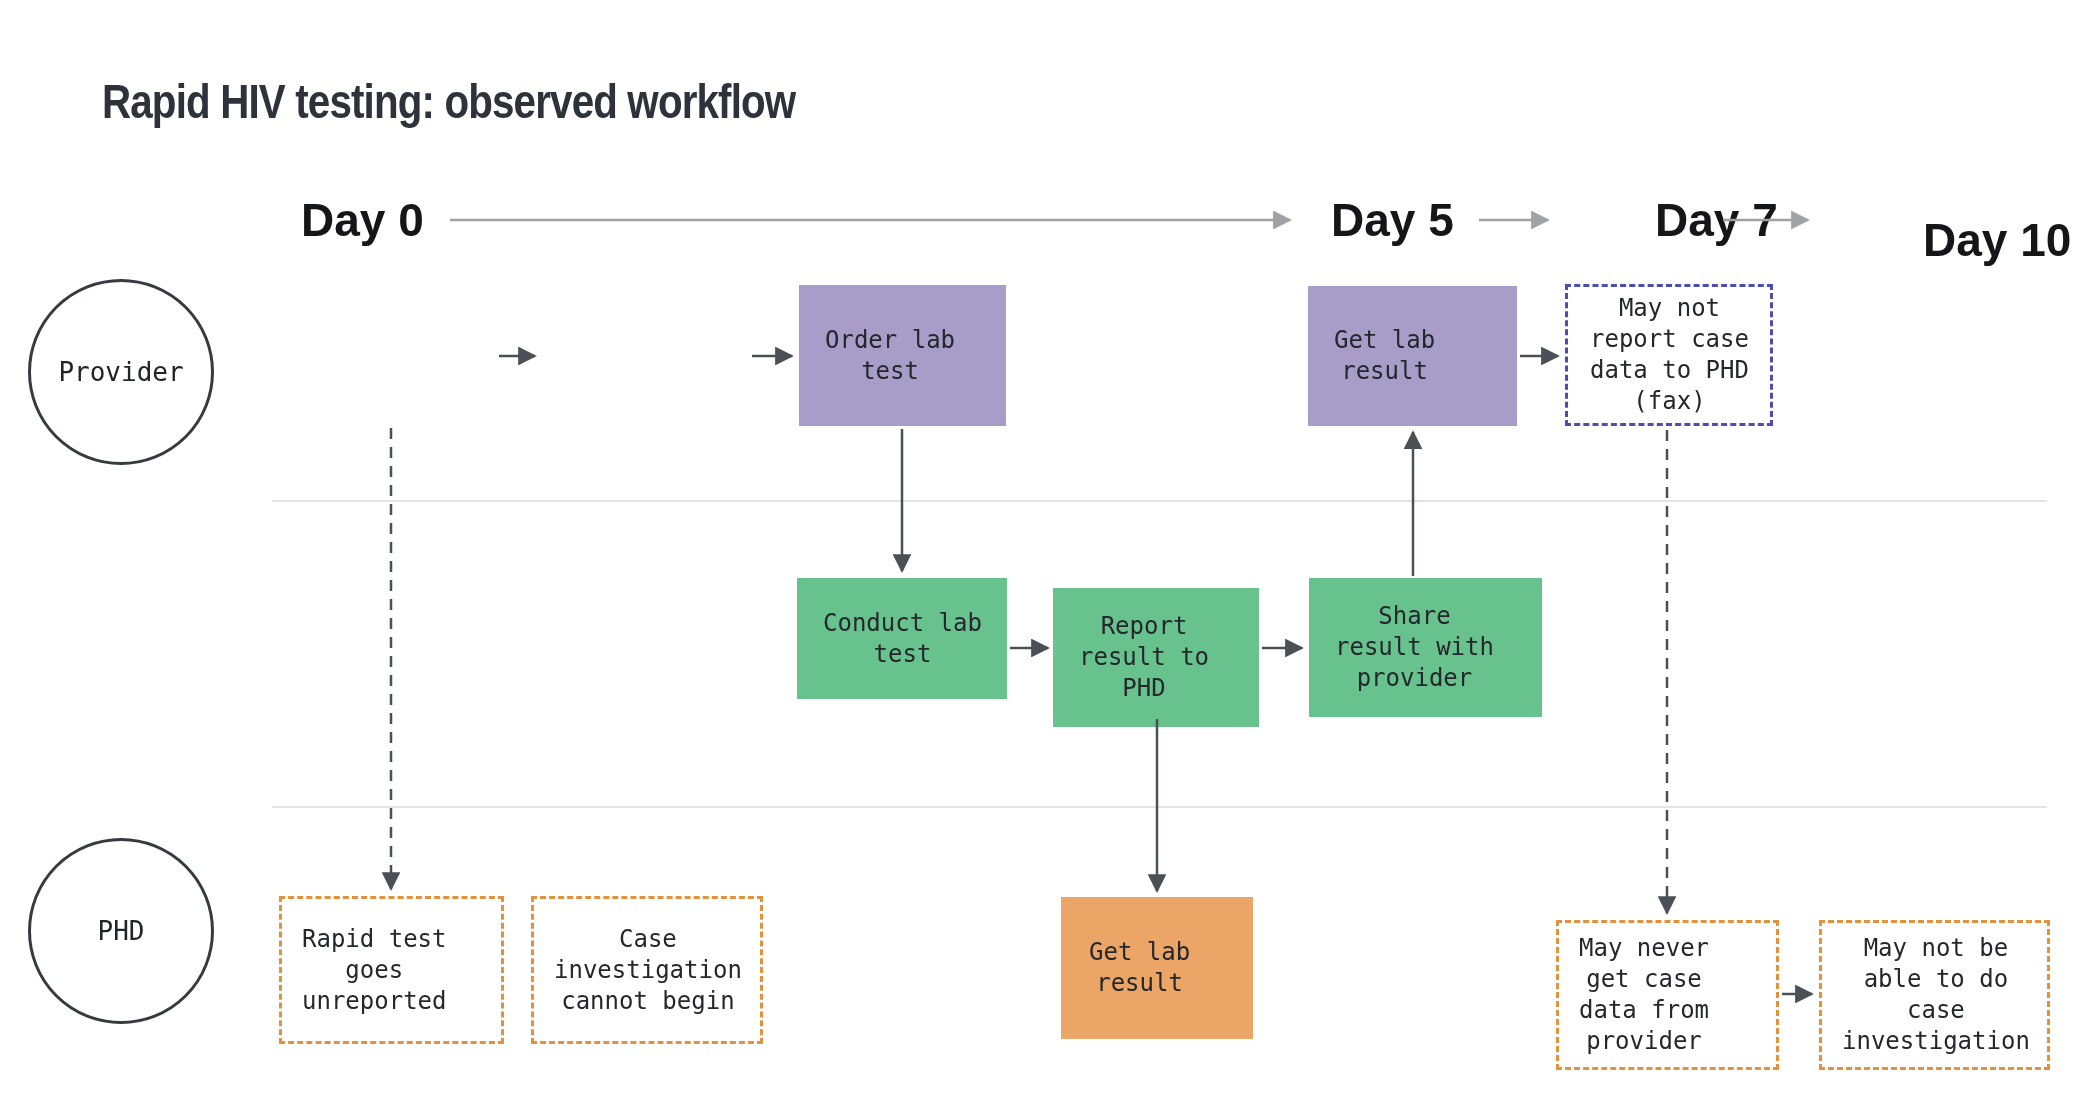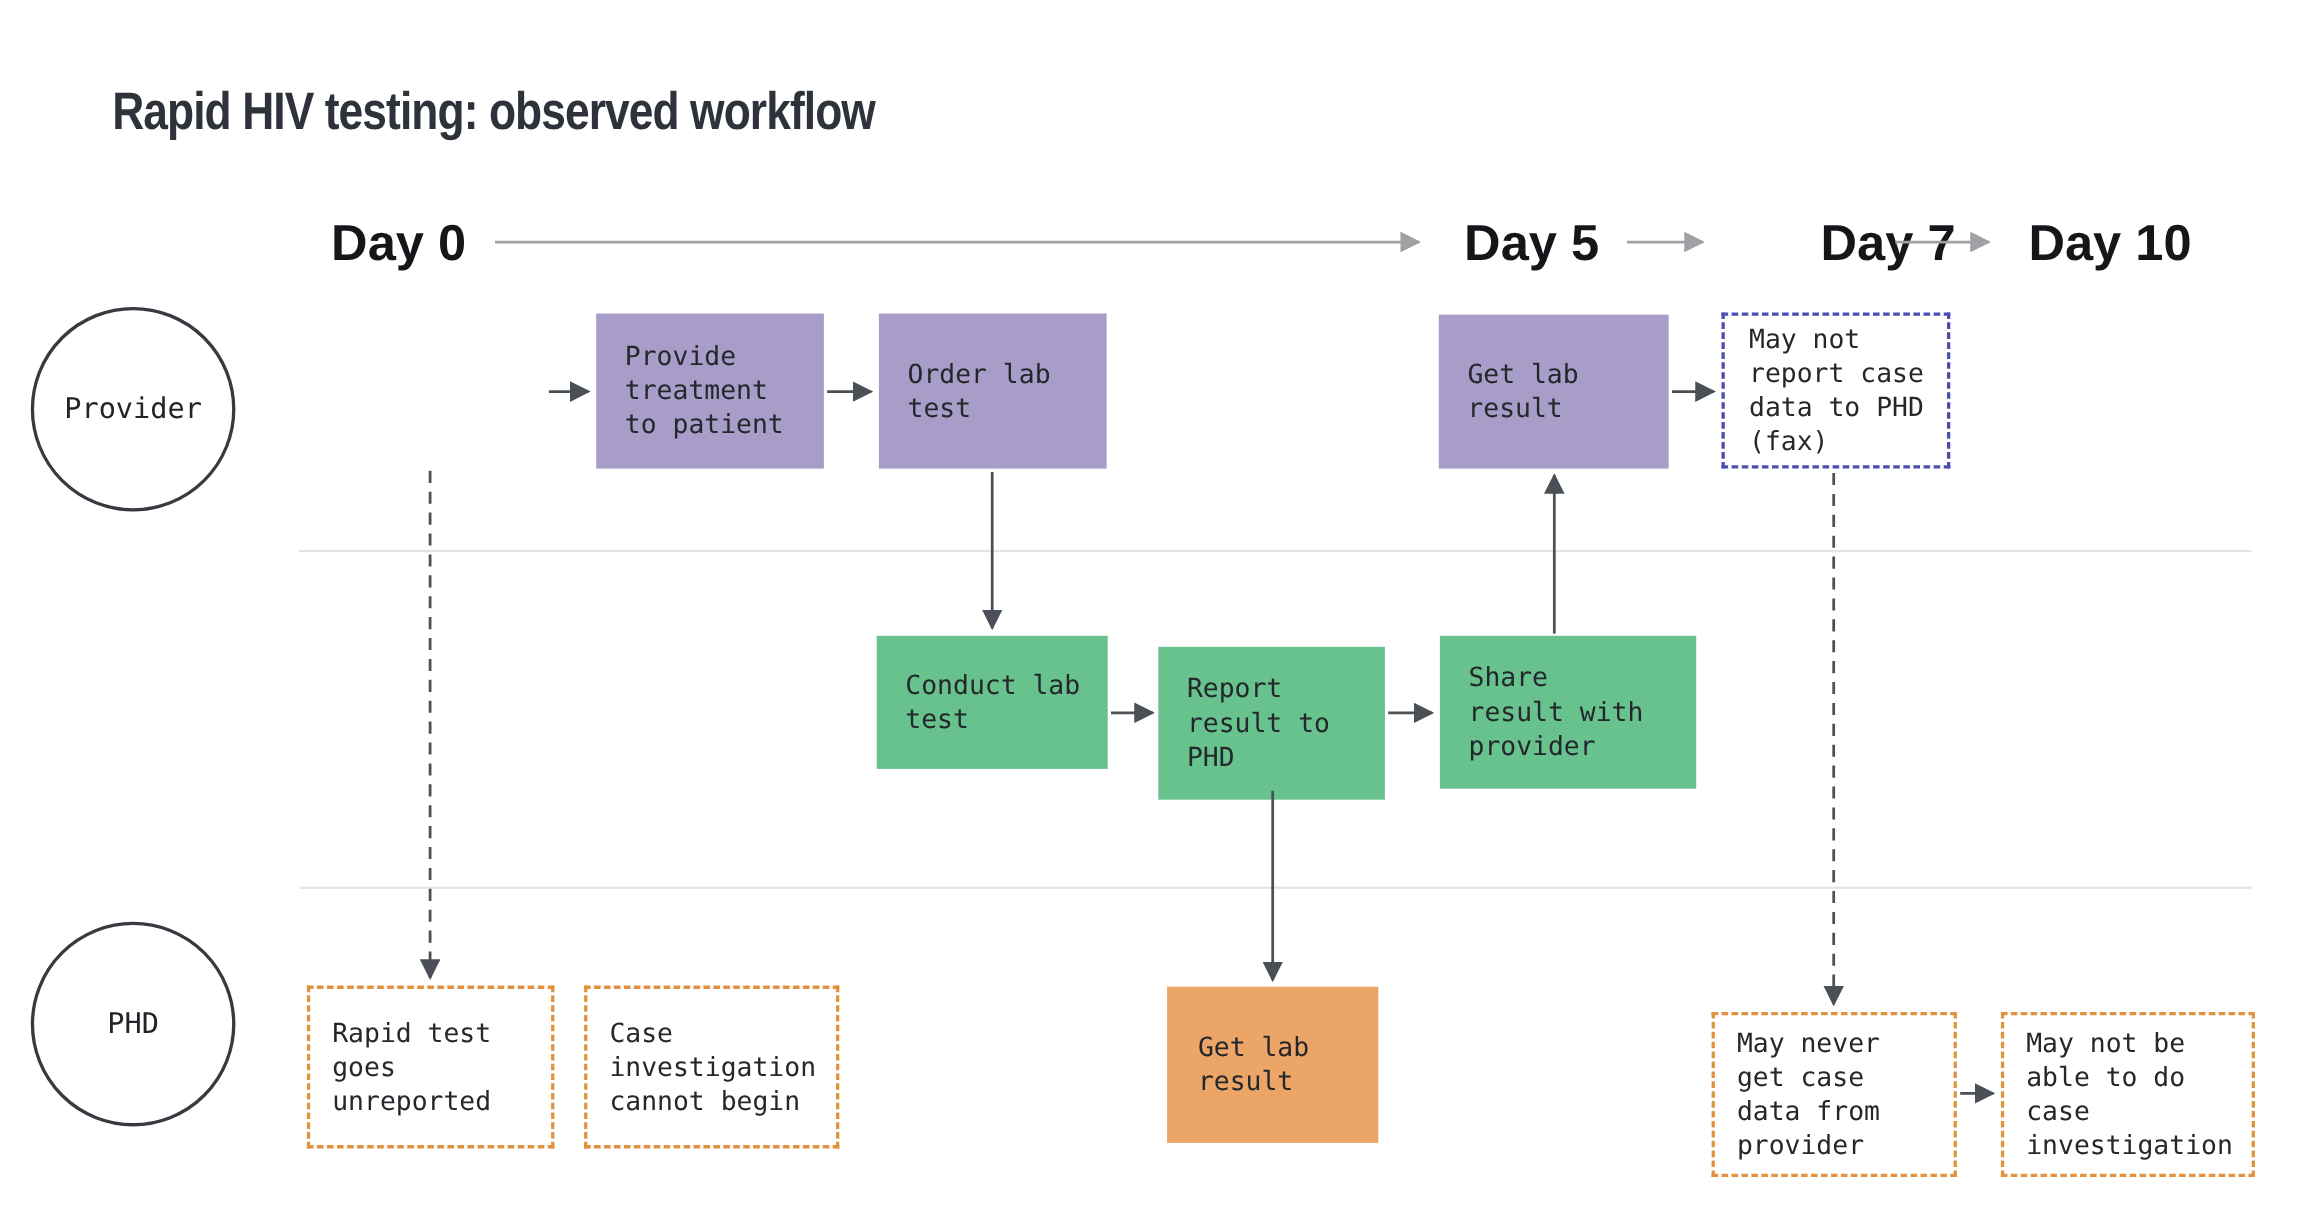--- a/index.html
+++ b/index.html
@@ -1,18 +1,19 @@
 <!DOCTYPE html>
 <html><head>
 <meta charset="utf-8">
 <style>
   html,body{margin:0;padding:0;background:#ffffff;}
   #canvas{
     position:relative;width:2098px;height:1102px;background:#ffffff;overflow:hidden;
     font-family:"DejaVu Sans Mono","Liberation Mono",monospace;
+    text-align:center;
   }
   .title{
     position:absolute;left:102px;top:74px;
     font-family:"Liberation Sans","DejaVu Sans",sans-serif;
     font-size:48px;font-weight:800;color:#2e333b;letter-spacing:-1px;
     transform:scaleX(.84);transform-origin:left center;white-space:nowrap;
   }
   .day-label{
     position:absolute;top:198px;height:44px;line-height:44px;
     font-family:"Liberation Sans","DejaVu Sans",sans-serif;
@@ -42,37 +43,32 @@
 </head>
 <body>
 
 <div id="canvas">
 
   <div class="title">Rapid HIV testing: observed workflow</div>
 
   <div class="day-label" style="left:301px;">Day 0</div>
   <div class="day-label" style="left:1331px;">Day 5</div>
   <div class="day-label" style="left:1655px;">Day 7</div>
-  <div class="day-label" style="left:1844px;">Day 10</div>
+  <div class="day-label" style="left:1923px;margin-top:20px;">Day 10</div>
 
   <div class="lane-line" style="top:500px;"></div>
   <div class="lane-line" style="top:806px;"></div>
 
   <div class="lane-circle" style="left:28px;top:279px;">
     <span>Provider</span>
   </div>
   <div class="lane-circle" style="left:28px;top:838px;">
     <span>PHD</span>
   </div>
 
-  <div class="node purple" style="left:542px;top:285px;width:207px;height:141px;">
-    <span class="node-label">Provide
-treatment
-to patient</span>
-  </div>
   <div class="node purple" style="left:799px;top:285px;width:207px;height:141px;">
     <span class="node-label">Order lab
 test</span>
   </div>
   <div class="node purple" style="left:1308px;top:286px;width:209px;height:140px;">
     <span class="node-label">Get lab
 result</span>
   </div>
   <div class="node dashed-blue" style="left:1565px;top:284px;width:208px;height:142px;">
     <span class="node-label">May not

